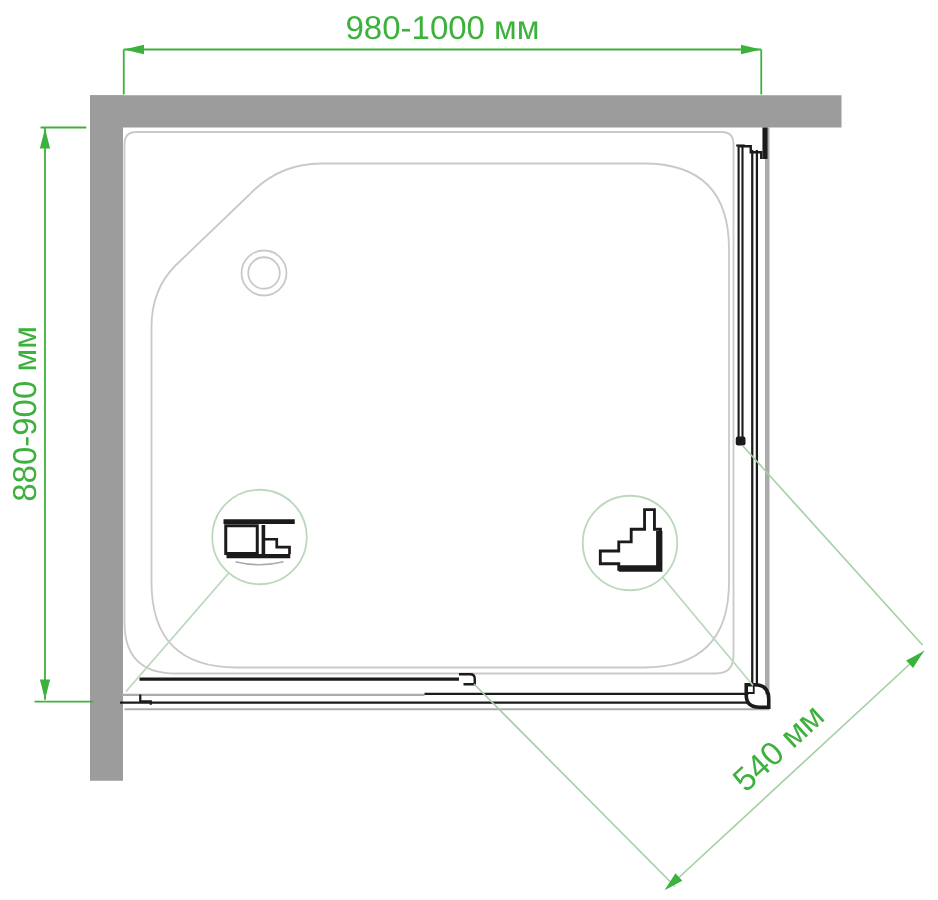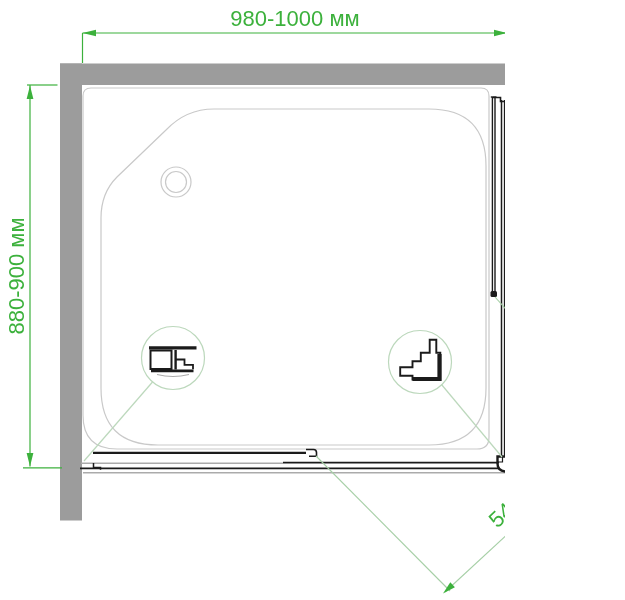--- a/index.html
+++ b/index.html
@@ -1,16 +1,16 @@
 <!DOCTYPE html>
 <html style="--dimension: #3cb13c; --dimension_light: #a6cfa6; --detail: #bcd8bc; --wall: #9c9c9c; --tray: #c9c9c9; --rail_gray: #ababab; --profile: #1b1b1b; --background: #ffffff;"><head>
 <meta charset="utf-8">
 <style>
   html,body{margin:0;padding:0;background:#ffffff;}
-  #stage{position:relative;width:505px;height:600px;background:var(--background,#fff);overflow:hidden;}
+  #stage{position:relative;width:625px;height:600px;background:var(--background,#fff);overflow:hidden;}
   svg{display:block;}
   .wall{fill:var(--wall);stroke:none;}
   .tray{stroke:var(--tray);stroke-width:1.2;fill:none;}
   .blk{stroke:var(--profile);fill:none;stroke-linecap:butt;stroke-linejoin:miter;}
   .grayrail{stroke:var(--rail_gray);fill:none;}
   .dim{stroke:var(--dimension);stroke-width:1.2;fill:none;}
   .dim-light{stroke:var(--dimension_light);stroke-width:1.1;fill:none;}
   .dim-arrow{fill:var(--dimension);stroke:none;}
   .dim-text{fill:var(--dimension);font:22px "Liberation Sans", sans-serif;}
   .detail{stroke:var(--detail);stroke-width:1.2;fill:none;}

